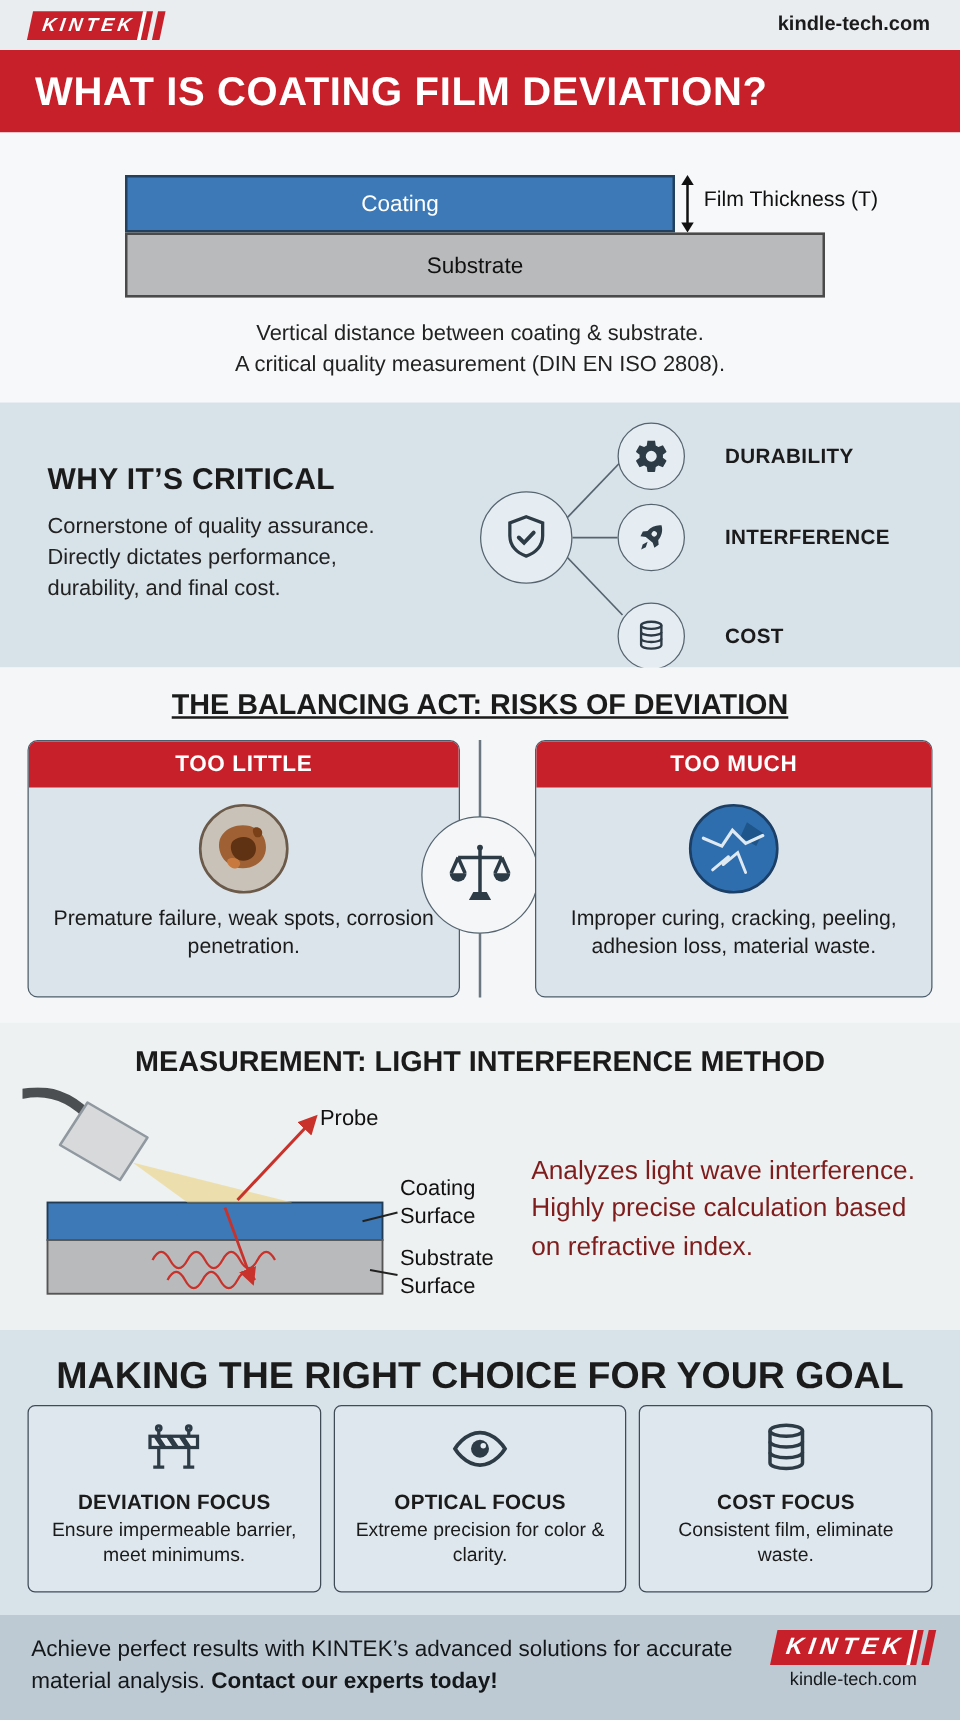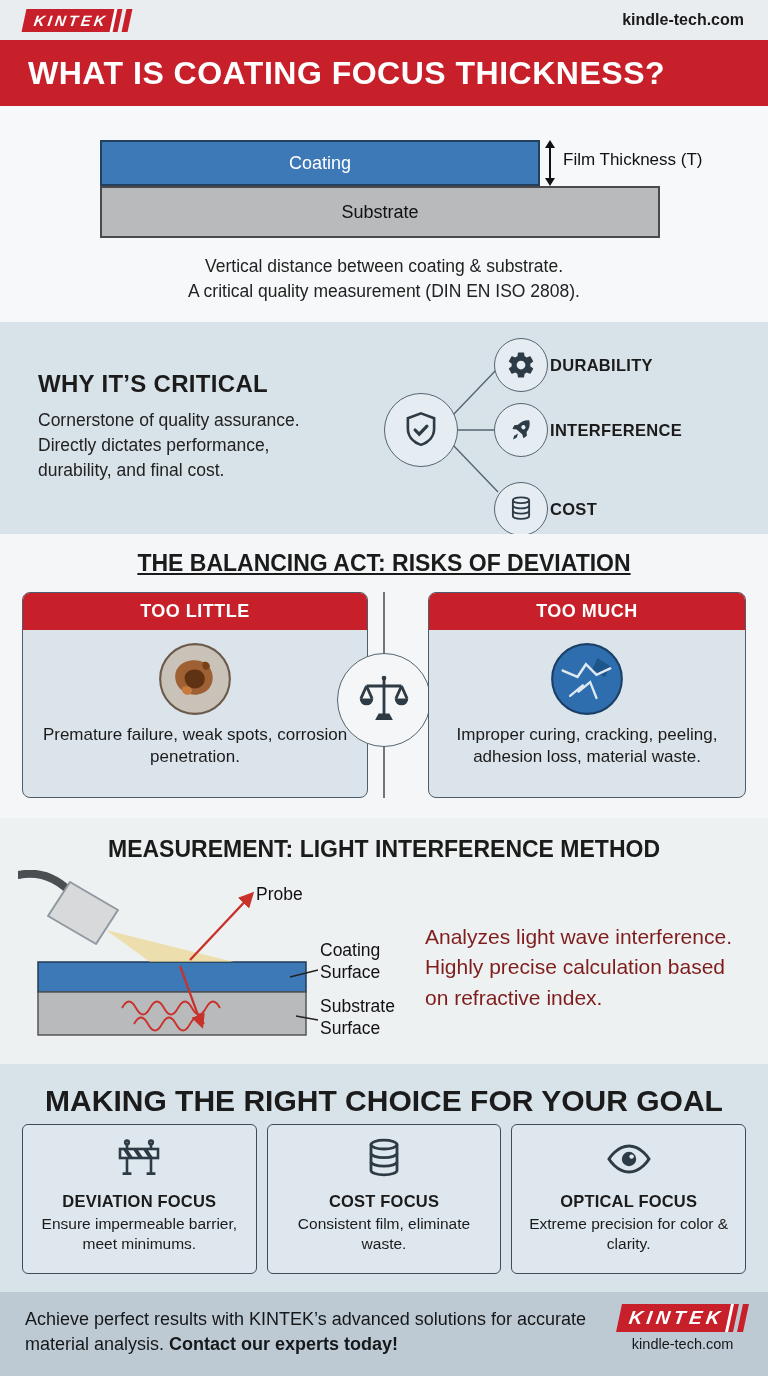--- a/index.html
+++ b/index.html
@@ -29,21 +29,21 @@
   .thick-arrow{position:absolute;left:543px;top:34px;}
   .thick-label{position:absolute;left:563px;top:44px;font-size:17px;color:#111;}
   .def-caption{position:absolute;left:0;right:0;top:148px;text-align:center;font-size:17.5px;line-height:1.45;color:#222;}
 
   
   .sec-why{height:212px;background:#d8e2e9;}
   .why-heading{position:absolute;left:38px;top:48px;font-size:24px;font-weight:800;letter-spacing:.3px;}
   .why-body{position:absolute;left:38px;top:86px;width:300px;font-size:17.5px;line-height:1.42;color:#222;}
   .icon-circle{border-radius:50%;background:#e6edf2;border:1.5px solid #55646f;box-sizing:border-box;display:flex;align-items:center;justify-content:center;}
   .shield-circle{position:absolute;left:384px;top:71px;width:74px;height:74px;}
-  .factor{position:absolute;left:494px;display:flex;align-items:center;gap:2px;}
+  .factor{position:absolute;left:494px;display:flex;align-items:center;gap:32px;}
   .factor .icon-circle{width:54px;height:54px;}
   .factor-label{font-size:16.5px;font-weight:800;letter-spacing:.3px;}
   .why-lines{position:absolute;left:0;top:0;pointer-events:none;}
 
   
   .sec-balance{height:284px;background:#f4f6f7;}
   .balance-heading{position:absolute;left:0;right:0;top:16px;text-align:center;font-size:23px;font-weight:800;text-decoration:underline;}
   .divider{position:absolute;left:383px;top:58px;width:2px;height:206px;background:#6a7680;}
   .risk-card{position:absolute;top:58px;border:1.5px solid #4e5d6b;border-radius:8px;overflow:hidden;background:#dbe4eb;box-sizing:border-box;}
   .risk-card.left{left:22px;width:346px;height:206px;}
@@ -86,21 +86,21 @@
     <span class="kintek">
       <span class="kbox">
           <span class="ktxt">KINTEK</span>
         </span>
       <span class="ktail"></span>
     </span>
     <a class="site-url" href="#">kindle-tech.com</a>
   </section>
 
   <section class="sec-banner">
-    <div class="banner-title">WHAT IS COATING FOCUS THICKNESS?</div>
+    <div class="banner-title">WHAT IS COATING FILM DEVIATION?</div>
   </section>
 
   <section class="sec-def">
     <div class="coating-bar">
       <span>Coating</span>
     </div>
     <div class="substrate-bar">
       <span>Substrate</span>
     </div>
     <svg class="thick-arrow" width="14" height="46">
@@ -261,41 +261,41 @@
           <rect x="2.5" y="7" width="19" height="4.5" fill="#e6edf2"></rect>
           <path d="M5 7l3 4.5M10 7l3 4.5M15 7l3 4.5" stroke-width="2"></path>
           <path d="M6 11.5V19M18 11.5V19M3.8 19.3h4.4M15.8 19.3h4.4"></path>
         </svg>
         <div class="choice-title">DEVIATION FOCUS</div>
         <div class="choice-body">Ensure impermeable barrier, meet minimums.</div>
       </div>
 
       <div class="choice-card">
         <svg width="52" height="48" viewBox="0 0 24 24">
+          <path fill="none" stroke="#2d3b46" stroke-width="1.5" d="M2 12s3.8-6.5 10-6.5S22 12 22 12s-3.8 6.5-10 6.5S2 12 2 12z"></path>
+          <circle cx="12" cy="12" r="3.6" fill="#2d3b46"></circle>
+          <circle cx="13.3" cy="10.8" r="1.1" fill="#e6edf2"></circle>
+        </svg>
+        <div class="choice-title">OPTICAL FOCUS</div>
+        <div class="choice-body">Extreme precision for color &amp; clarity.</div>
+      </div>
+
+      <div class="choice-card">
+        <svg width="52" height="48" viewBox="0 0 24 24">
             <g fill="none" stroke="#2d3b46" stroke-width="1.4">
               <ellipse cx="12" cy="4.8" rx="6.5" ry="2.2"></ellipse>
               <path d="M5.5 4.8v4.3c0 1.2 2.9 2.2 6.5 2.2s6.5-1 6.5-2.2V4.8"></path>
               <path d="M5.5 9.1v4.3c0 1.2 2.9 2.2 6.5 2.2s6.5-1 6.5-2.2V9.1"></path>
               <path d="M5.5 13.4v4.3c0 1.2 2.9 2.2 6.5 2.2s6.5-1 6.5-2.2v-4.3"></path>
             </g>
           </svg>
         <div class="choice-title">COST FOCUS</div>
         <div class="choice-body">Consistent film, eliminate waste.</div>
       </div>
 
-      <div class="choice-card">
-        <svg width="52" height="48" viewBox="0 0 24 24">
-          <path fill="none" stroke="#2d3b46" stroke-width="1.5" d="M2 12s3.8-6.5 10-6.5S22 12 22 12s-3.8 6.5-10 6.5S2 12 2 12z"></path>
-          <circle cx="12" cy="12" r="3.6" fill="#2d3b46"></circle>
-          <circle cx="13.3" cy="10.8" r="1.1" fill="#e6edf2"></circle>
-        </svg>
-        <div class="choice-title">OPTICAL FOCUS</div>
-        <div class="choice-body">Extreme precision for color &amp; clarity.</div>
-      </div>
-
     </div>
   </section>
 
   <section class="sec-footer">
     <div class="footer-text">
       <span>Achieve perfect results with KINTEK’s advanced solutions for accurate material analysis.</span>
       <b>Contact our experts today!</b>
     </div>
     <div class="footer-brand">
       <span class="kintek big">

